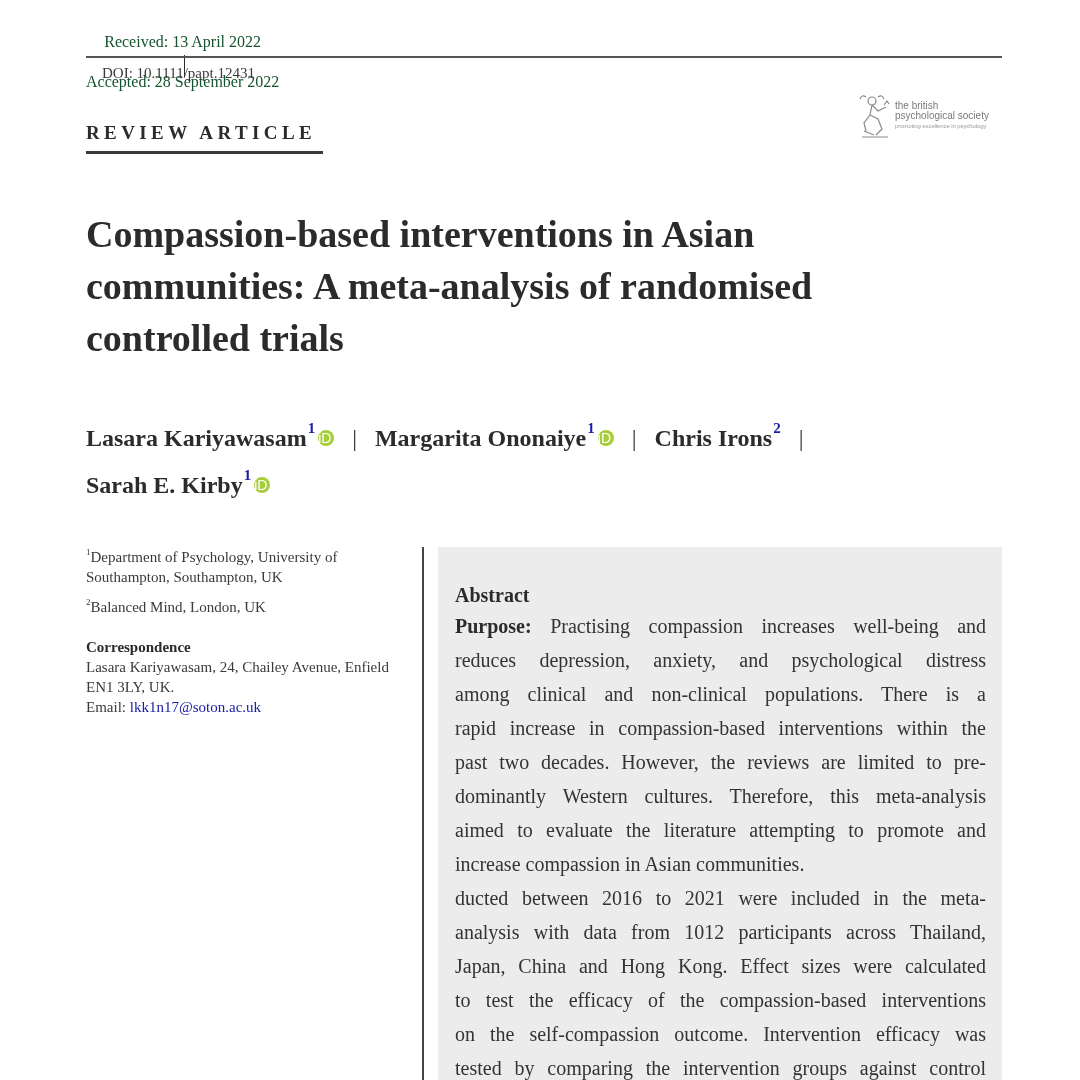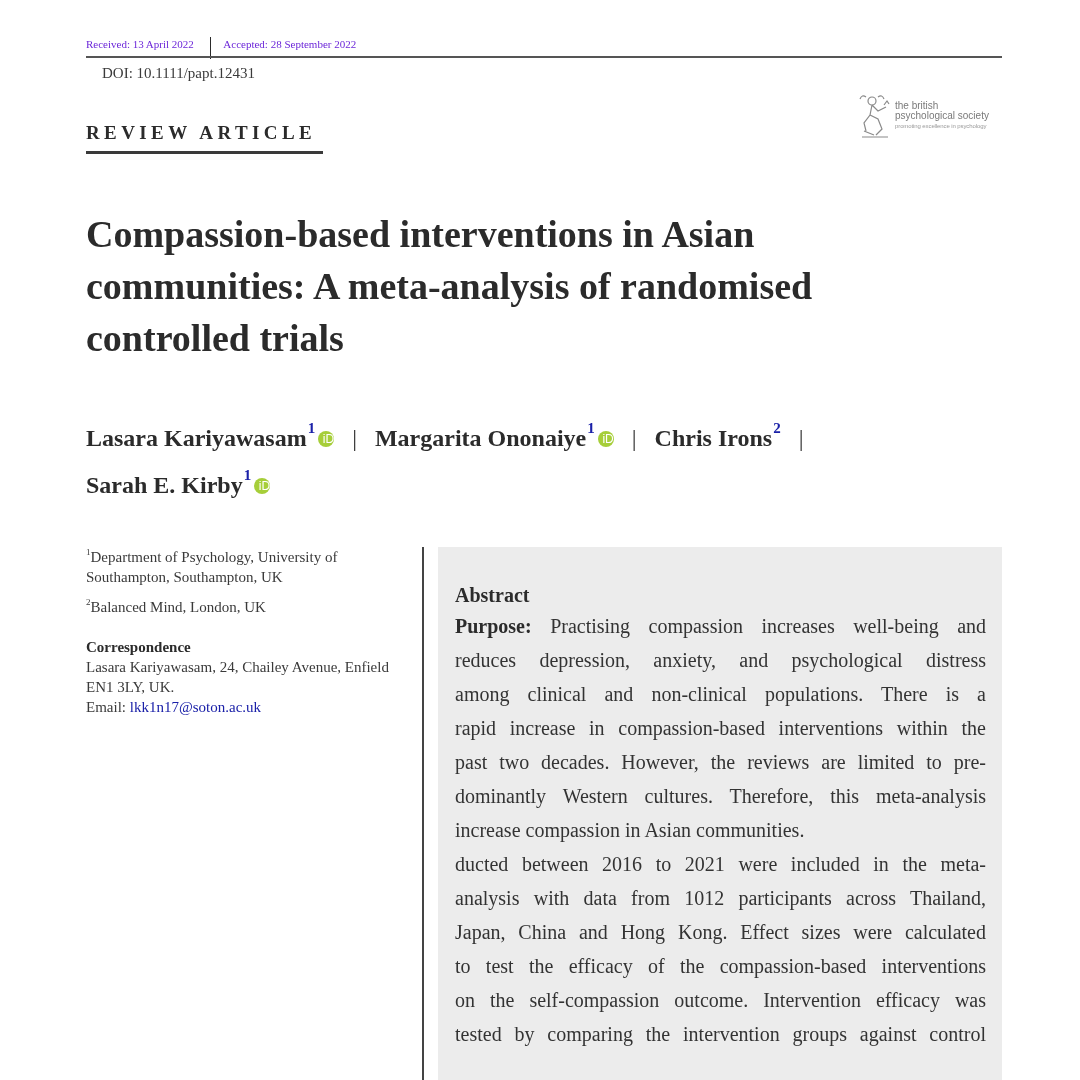--- a/index.html
+++ b/index.html
@@ -13,25 +13,26 @@
       position: relative;
       overflow: hidden;
       font-family: "Liberation Serif", "DejaVu Serif", serif;
       color: #2b2b2b;
     }
     .abs { position: absolute; }
 
     
     .meta-line {
       left: 86px; top: 33px;
-      font-size: 11px;
-      color: #6d28d9;
+      font-size: 16px;
+      color: #14532d;
       display: flex;
       align-items: center;
       white-space: nowrap;
+      flex-direction: column;
     }
     .meta-sep {
       display: inline-block;
       width: 1.5px;
       height: 22px;
       background: #2b2b2b;
       margin: 0 12px 0 16px;
       position: relative;
       top: 4px;
     }
@@ -105,24 +106,24 @@
       top: -4px;
       margin-left: 1px;
     }
     .orcid {
       display: inline-block;
       width: 16px; height: 16px;
       border-radius: 50%;
       background: #a6ce39;
       color: #fff;
       font-family: "Liberation Sans", "DejaVu Sans", sans-serif;
-      font-size: 12px;
+      font-size: 14px;
       font-weight: normal;
       line-height: 16px;
-      text-align: right;
+      text-align: left;
       vertical-align: 3px;
       margin-left: 3px;
     }
     .author-sep {
       display: inline-block;
       font-weight: normal;
       color: #333;
       margin: 0 18px 0 18px;
     }
 
@@ -231,20 +232,21 @@
   <div class="abstract-inner">
     <div class="abstract-head">Abstract</div>
 
     <div class="abstract-para">
       <span class="abstract-line"><span class="lead">Purpose:</span> <span>Practising compassion increases well-being and</span></span>
       <span class="abstract-line">reduces depression, anxiety, and psychological distress</span>
       <span class="abstract-line">among clinical and non-clinical populations. There is a</span>
       <span class="abstract-line">rapid increase in compassion-based interventions within the</span>
       <span class="abstract-line">past two decades. However, the reviews are limited to pre-</span>
       <span class="abstract-line">dominantly Western cultures. Therefore, this meta-analysis</span>
+      <span class="abstract-line">aimed to evaluate the literature attempting to promote and</span>
       <span class="abstract-line last">increase compassion in Asian communities.</span>
     </div>
 
     <div class="abstract-para">
       <span class="abstract-line">ducted between 2016 to 2021 were included in the meta-</span>
       <span class="abstract-line">analysis with data from 1012 participants across Thailand,</span>
       <span class="abstract-line">Japan, China and Hong Kong. Effect sizes were calculated</span>
       <span class="abstract-line">to test the efficacy of the compassion-based interventions</span>
       <span class="abstract-line">on the self-compassion outcome. Intervention efficacy was</span>
       <span class="abstract-line">tested by comparing the intervention groups against control</span>

